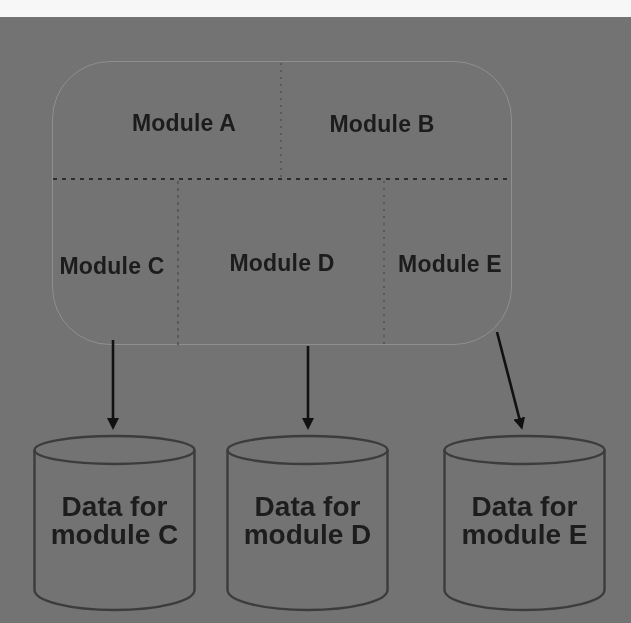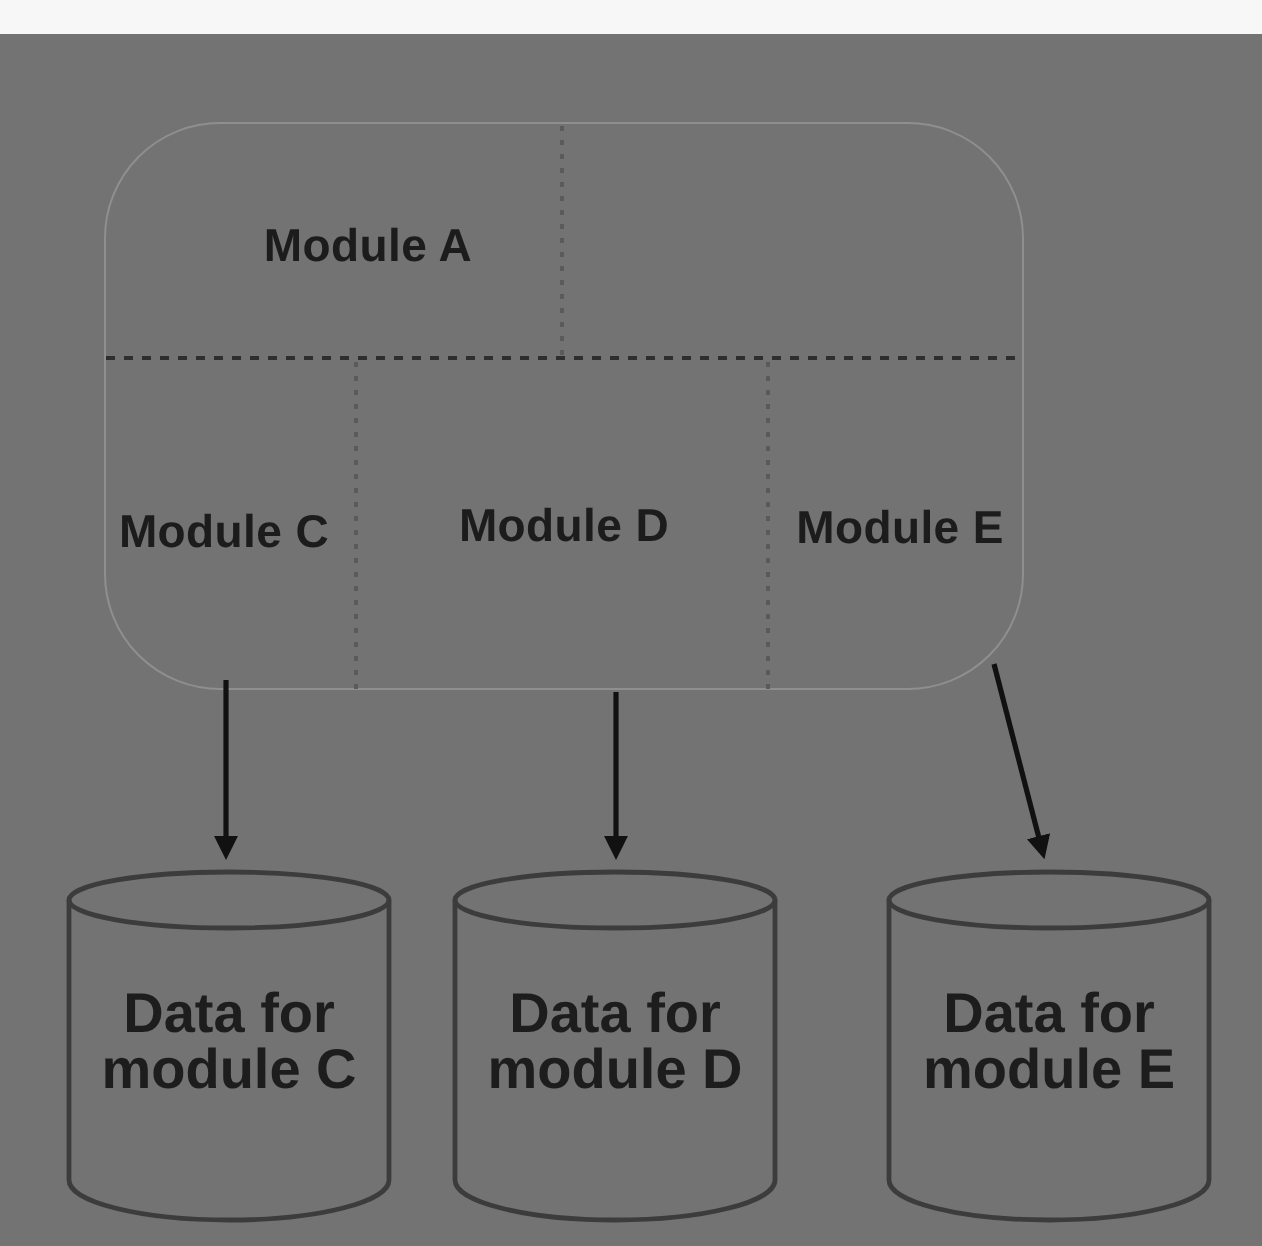--- a/index.html
+++ b/index.html
@@ -96,20 +96,21 @@
 <div class="canvas">
 
   <div class="system-box"></div>
 
   <div class="divider-h"></div>
   <div class="divider-v divider-ab"></div>
   <div class="divider-v divider-cd"></div>
   <div class="divider-v divider-de"></div>
 
   <div class="module-label" style="left:184px; top:106px;">Module A</div>
+  <div class="module-label" style="left:382px; top:107px;">Module B</div>
   <div class="module-label" style="left:112px; top:249px;">Module C</div>
   <div class="module-label" style="left:282px; top:246px;">Module D</div>
   <div class="module-label" style="left:450px; top:247px;">Module E</div>
 
   <svg class="arrow-layer" viewBox="0 0 631 623">
     <defs>
       <marker id="arrowhead" viewBox="0 0 10 10" refX="2.5" refY="5" markerWidth="4.6" markerHeight="4.6" orient="auto-start-reverse">
         <path d="M0 0 L10 5 L0 10 z" fill="#111111"></path>
       </marker>
     </defs>

